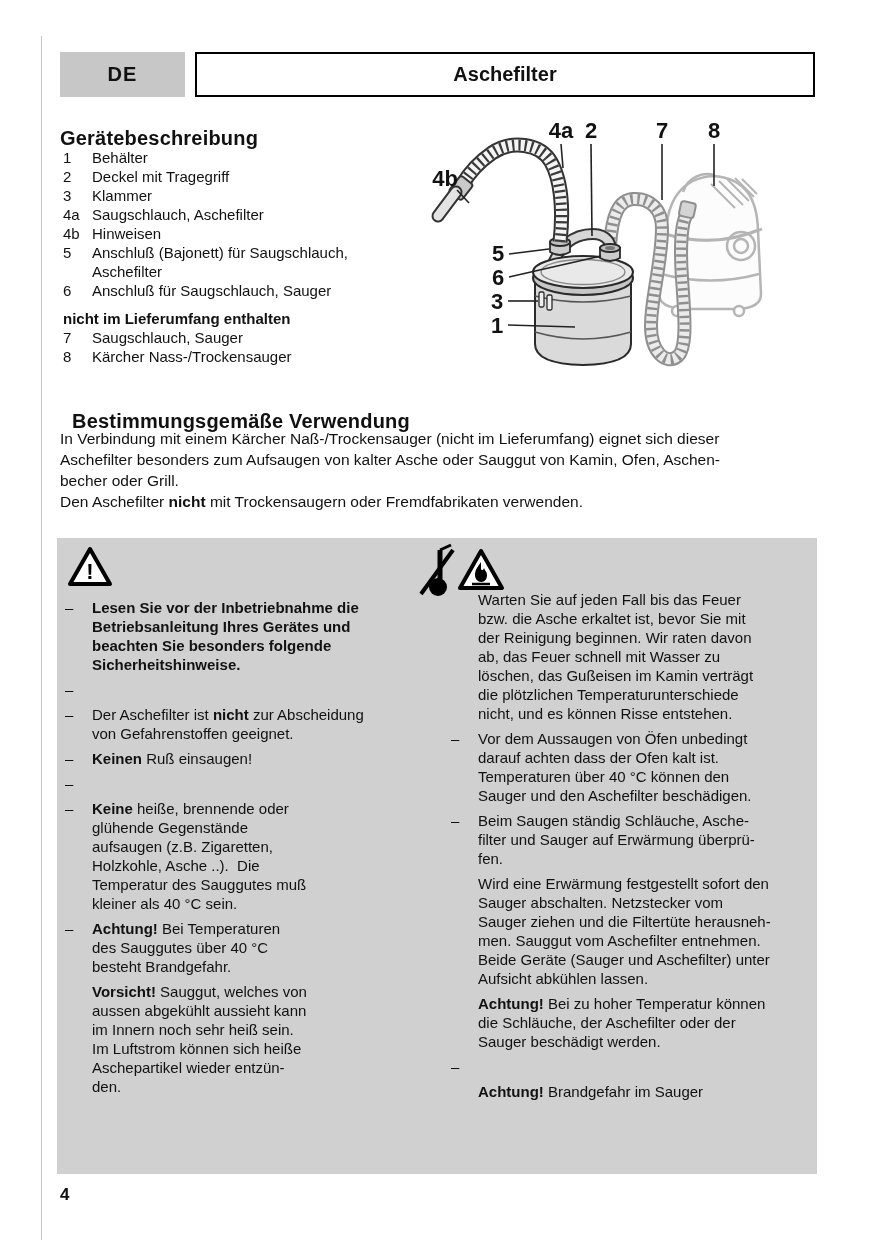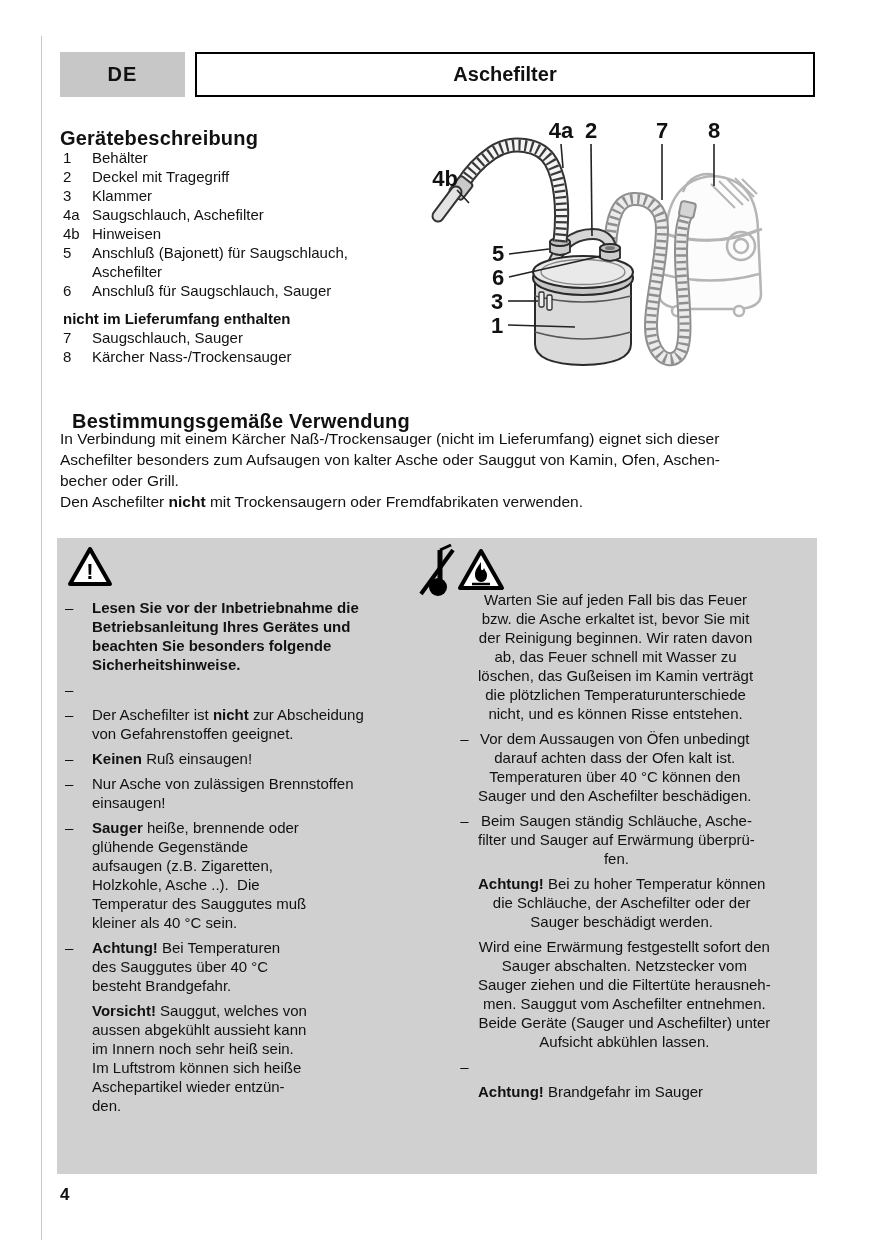--- a/index.html
+++ b/index.html
@@ -23,21 +23,21 @@
   .dev-text{white-space:pre-wrap;}
   .dev-subhead{font-weight:700;margin-top:9px;}
   
   #use-text{position:absolute;left:60px;top:428px;width:748px;font-size:15.5px;line-height:21px;}
   .use-p{white-space:pre-wrap;}
   
   #safety-panel{position:absolute;left:57px;top:538px;width:760px;height:636px;background:#d0d0d0;}
   #safety-title{position:absolute;left:58px;top:22px;font-weight:700;font-size:20px;letter-spacing:0.3px;}
   .s-col{position:absolute;font-size:15px;line-height:19px;}
   #safety-left{left:8px;top:60px;width:382px;}
-  #safety-right{left:394px;top:52px;width:366px;text-align:center;}
+  #safety-right{left:394px;top:52px;width:366px;}
   .s-item{display:flex;margin-bottom:6px;}
   .s-dash{width:27px;flex:0 0 27px;}
   .s-text{white-space:pre-wrap;}
   .s-bold{font-weight:700;}
   
   #page-number{position:absolute;left:60px;top:1185px;font-weight:700;font-size:17px;}
   
   #illustration{position:absolute;left:423px;top:106px;}
   #illustration text{font-family:"Liberation Sans",sans-serif;font-weight:700;font-size:22px;fill:#111;}
   .callout-line{stroke:#222;stroke-width:1.6;fill:none;}
@@ -218,26 +218,24 @@
           <span class="s-dash">–</span>
           <div class="s-text"><span>Der Aschefilter ist </span><span class="s-bold">nicht</span><span> zur Abscheidung
 von Gefahrenstoffen geeignet.</span></div>
         </div>
         <div class="s-item">
           <span class="s-dash">–</span>
           <div class="s-text"><span class="s-bold">Keinen</span><span> Ruß einsaugen!</span></div>
         </div>
         <div class="s-item">
           <span class="s-dash">–</span>
-          <div class="s-text"><span>Nur Asche von zulässigen Brennstoffen
-einsaugen!</span></div>
-        </div>
-        <div class="s-item">
-          <span class="s-dash">–</span>
-          <div class="s-text"><span class="s-bold">Sauger</span><span> heiße, brennende oder
+        </div>
+        <div class="s-item">
+          <span class="s-dash">–</span>
+          <div class="s-text"><span class="s-bold">Keine</span><span> heiße, brennende oder
 glühende Gegenstände
 aufsaugen (z.B. Zigaretten,
 Holzkohle, Asche ..).  Die
 Temperatur des Sauggutes muß
 kleiner als 40 °C sein.</span></div>
         </div>
         <div class="s-item">
           <span class="s-dash">–</span>
           <div class="s-text"><span class="s-bold">Achtung!</span><span> Bei Temperaturen
 des Sauggutes über 40 °C
@@ -272,34 +270,34 @@
 Sauger und den Aschefilter beschädigen.</span></div>
         </div>
         <div class="s-item">
           <span class="s-dash">–</span>
           <div class="s-text"><span>Beim Saugen ständig Schläuche, Asche-
 filter und Sauger auf Erwärmung überprü-
 fen.</span></div>
         </div>
         <div class="s-item">
           <span class="s-dash"></span>
-          <div class="s-text"><span class="s-bold">Achtung!</span><span> Bei zu hoher Temperatur können
-die Schläuche, der Aschefilter oder der
-Sauger beschädigt werden.</span></div>
-        </div>
-        <div class="s-item">
-          <span class="s-dash"></span>
           <div class="s-text"><span>Wird eine Erwärmung festgestellt sofort den
 Sauger abschalten. Netzstecker vom
 Sauger ziehen und die Filtertüte herausneh-
 men. Sauggut vom Aschefilter entnehmen.
 Beide Geräte (Sauger und Aschefilter) unter
 Aufsicht abkühlen lassen.</span></div>
         </div>
         <div class="s-item">
+          <span class="s-dash"></span>
+          <div class="s-text"><span class="s-bold">Achtung!</span><span> Bei zu hoher Temperatur können
+die Schläuche, der Aschefilter oder der
+Sauger beschädigt werden.</span></div>
+        </div>
+        <div class="s-item">
           <span class="s-dash">–</span>
         </div>
         <div class="s-item">
           <span class="s-dash"></span>
           <div class="s-text"><span class="s-bold">Achtung!</span><span> Brandgefahr im Sauger</span></div>
         </div>
       </div>
   </section>
 
   <div id="page-number">4</div>

